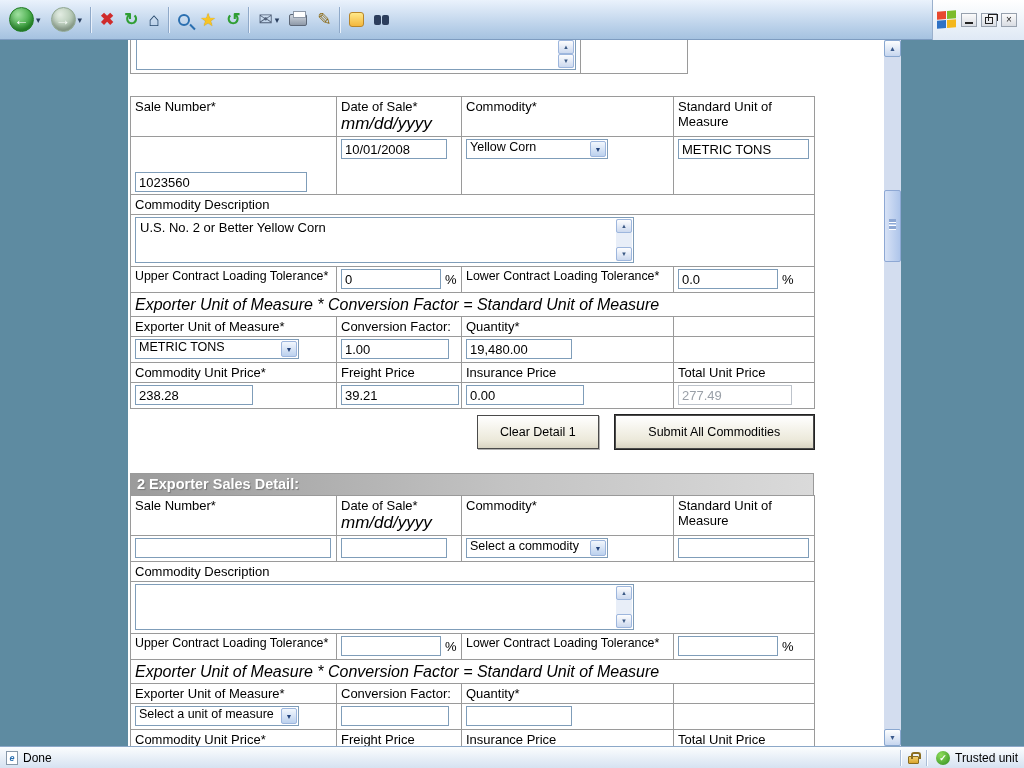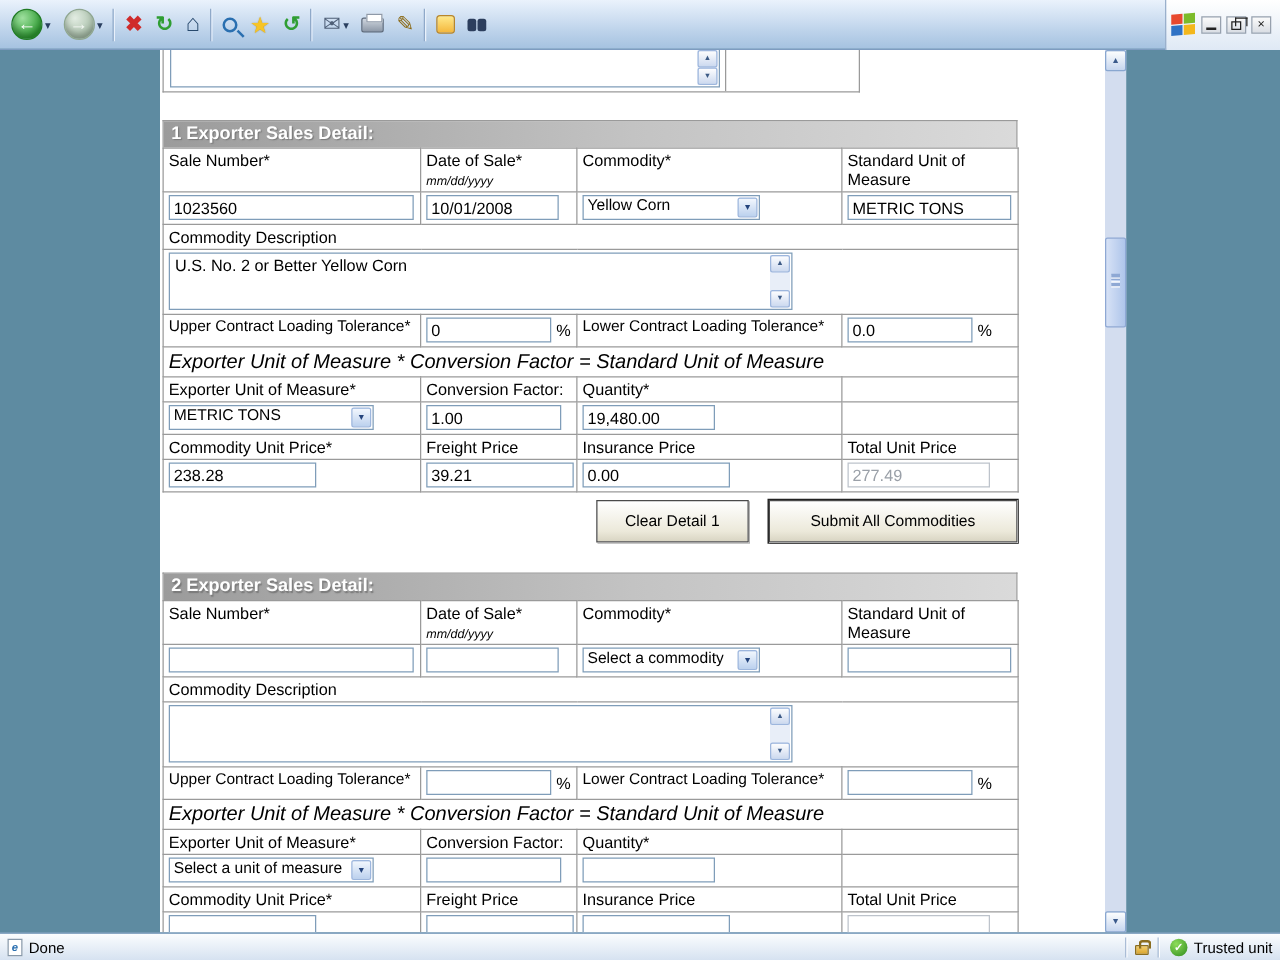--- a/index.html
+++ b/index.html
@@ -53,21 +53,21 @@
   .frag-div { position:absolute; left:449px; top:0; bottom:0; width:1px; background:#9a9a9a; }
 
   .sec { margin-left:2px; width:684px; }
   .sec1 { margin-top:22px; } .sec2 { margin-top:24px; }
   .sec-header { height:22px; background:linear-gradient(to right,#9b9b9b,#c3c3c3 55%,#dadada);
     border:1px solid #9a9a9a; border-bottom:none; color:#fff; font-weight:bold; font-size:14.5px;
     padding:2px 6px; text-shadow:1px 1px 1px #787878; }
   table.form { width:684px; border-collapse:collapse; table-layout:fixed; font-size:13px; }
   table.form td { border:1px solid #9a9a9a; padding:2px 4px; vertical-align:top; overflow:hidden; }
   .lblrow td { height:34px; } .inprow td { height:26px; vertical-align:middle; }
-  .fmt { font-size:10px; }
+  .fmt { font-size:17px; }
   .tight { font-size:12.4px; white-space:nowrap; }
   .noterow { font-size:16px; padding-top:3px !important; }
   .lblrow2 td { height:20px; }
 
   .xpinput { height:20px; border:1px solid #7f9db9; font-size:13px; font-family:inherit; padding:1px 3px; background:#fff; }
   .xpinput.disabled { color:#9aa0a8; border-color:#bdc3cb; }
   .xpselect { height:20px; border:1px solid #7f9db9; background:#fff; position:relative; display:inline-flex;
     align-items:flex-start; padding:0 18px 0 3px; font-size:12.5px; vertical-align:middle; }
   .xpselect .selval { white-space:nowrap; overflow:hidden; }
   .xpselect .arrow { position:absolute; right:1px; top:1px; bottom:1px; width:16px;
@@ -193,37 +193,36 @@
             <div class="ta-scroll" style="height:28px; top:auto; bottom:1px;">
               <div class="sarrow">▲</div>
               <div class="sarrow">▼</div>
             </div>
           </div>
           <div class="frag-div"></div>
         </div>
       </div>
 
       <div class="sec sec1">
-        <div class="sec-header">1 Exporter Sales Detail:</div>
         <table class="form">
           <colgroup>
               <col style="width:206px">
               <col style="width:125px">
               <col style="width:212px">
               <col style="width:141px">
             </colgroup>
           <tbody>
               <tr class="lblrow">
             <td><span>Sale Number*</span></td>
             <td><span>Date of Sale*</span><br><em class="fmt">mm/dd/yyyy</em></td>
             <td><span>Commodity*</span></td>
             <td><span>Standard Unit of Measure</span></td>
           </tr>
           <tr class="inprow">
-            <td><input class="xpinput" style="width: 196px;" value="1023560"></td>
+            <td><input class="xpinput" style="width: 172px; margin-top: 33px;" value="1023560"></td>
             <td><input class="xpinput" style="width: 106px;" value="10/01/2008"></td>
             <td>
               <div class="xpselect" style="width:142px">
                 <span class="selval">Yellow Corn</span>
                 <span class="arrow">▼</span>
               </div>
             </td>
             <td><input class="xpinput" style="width: 131px;" value="METRIC TONS"></td>
           </tr>
           <tr>

